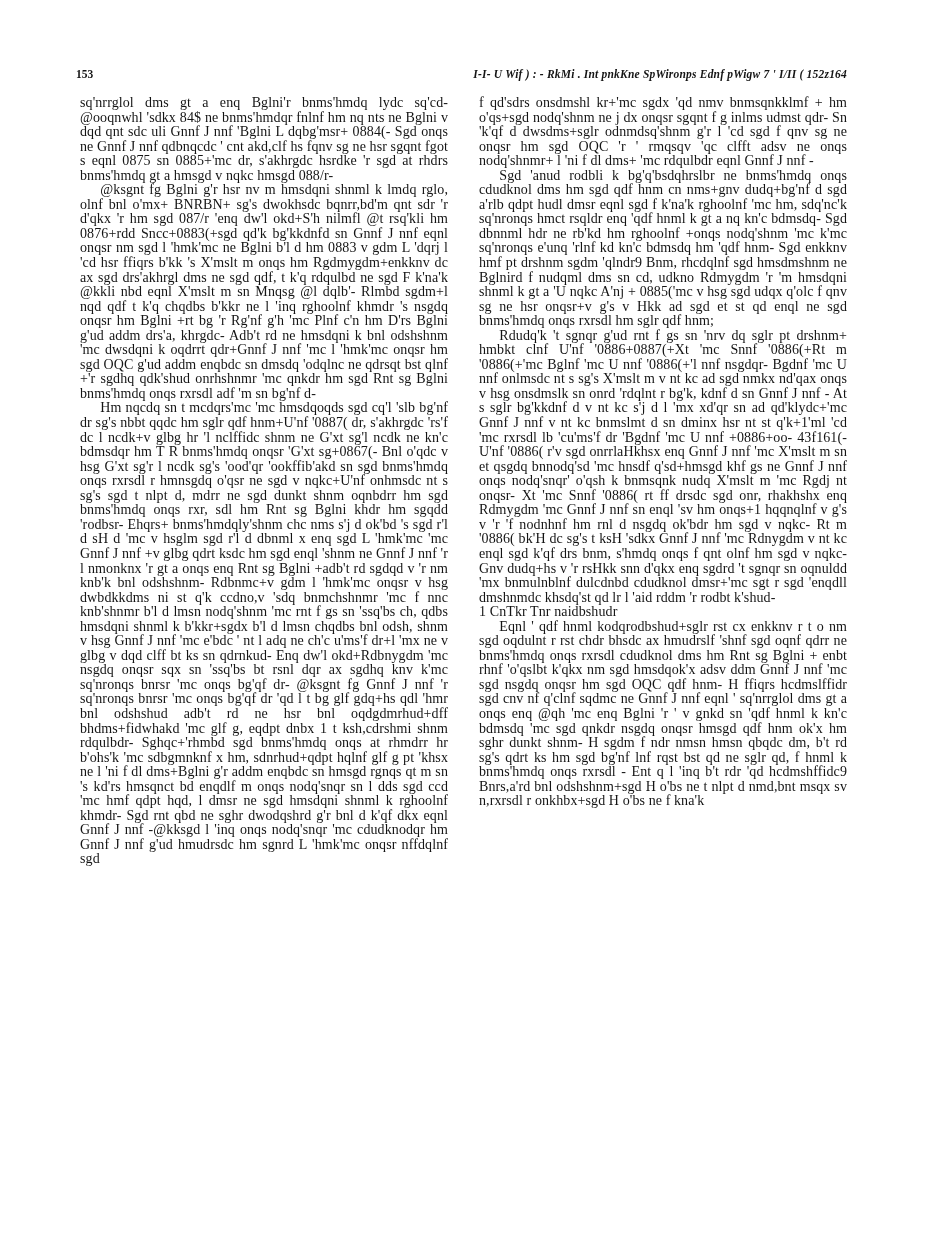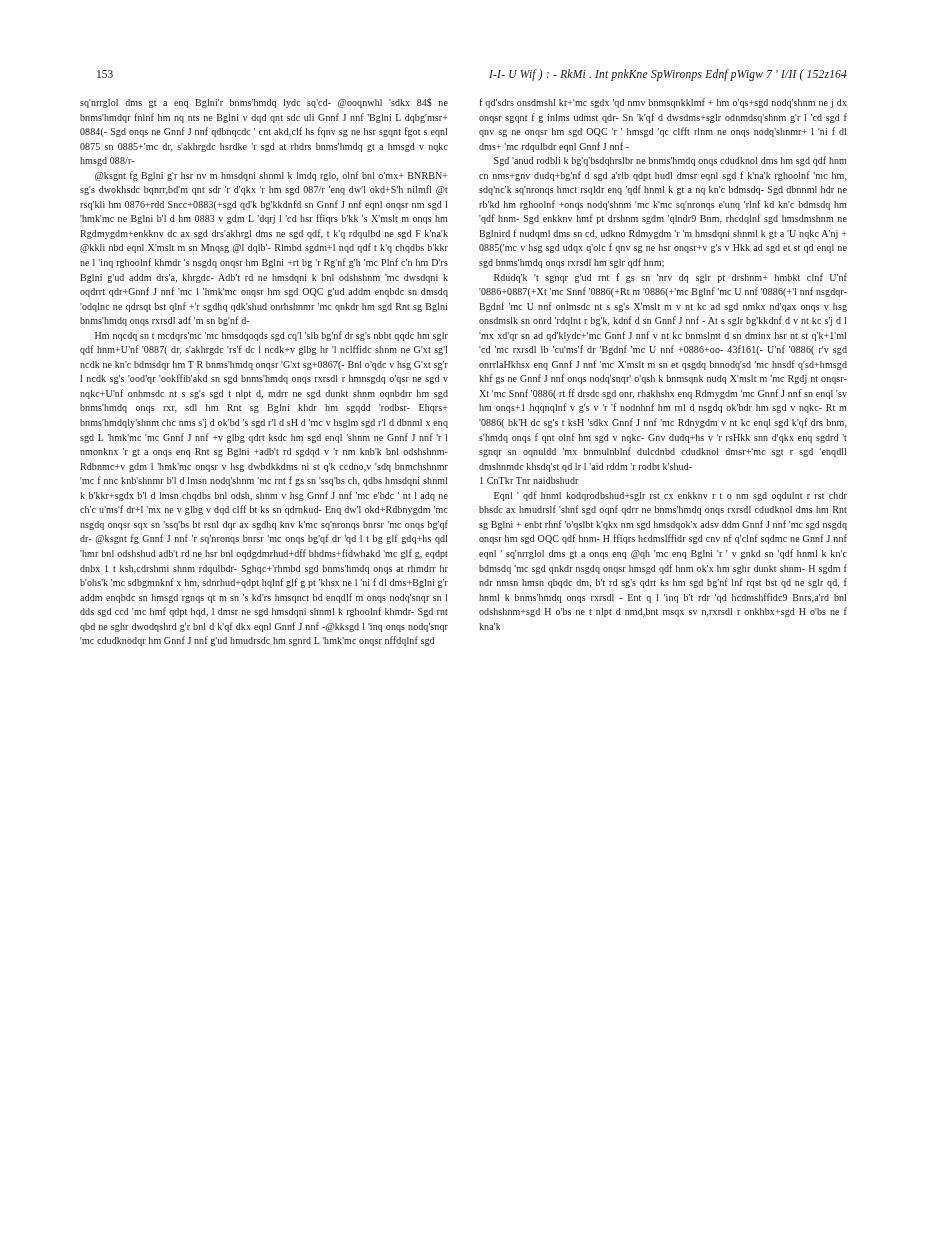--- a/index.html
+++ b/index.html
@@ -8,24 +8,25 @@
     width: 925px;
     height: 1235px;
     background: #ffffff;
     font-family: "Liberation Serif", serif;
     color: #141414;
     overflow: hidden;
   }
   .header-row {
     position: absolute;
     top: 68px;
-    left: 96px;
+    left: 76px;
     right: 78px;
     height: 18px;
     font-size: 11.5px;
+    font-weight: bold;
   }
   .page-number {
     position: absolute;
     left: 0;
     top: 0;
   }
   .running-head {
     position: absolute;
     left: 0;
     right: 0;
@@ -37,21 +38,21 @@
   .columns {
     position: absolute;
     top: 96px;
     left: 80px;
     right: 78px;
     display: flex;
     gap: 31px;
   }
   .col {
     flex: 1 1 0;
-    font-size: 10px;
+    font-size: 14px;
     line-height: 14.55px;
     text-align: justify;
     letter-spacing: 0.1px;
   }
   .col p {
     margin: 0;
     text-indent: 1.45em;
   }
   .col p.no-indent { text-indent: 0; }
   .section-heading {
@@ -73,21 +74,21 @@
 
   <div class="columns">
 
     <div class="col">
       <p class="no-indent">sq'nrrglol dms gt a enq Bglni'r bnms'hmdq lydc sq'cd- @ooqnwhl 'sdkx 84$ ne bnms'hmdqr fnlnf hm nq nts ne Bglni v dqd qnt sdc uli Gnnf J nnf 'Bglni L dqbg'msr+ 0884(- Sgd onqs ne Gnnf J nnf qdbnqcdc ' cnt akd,clf hs fqnv sg ne hsr sgqnt fgot s eqnl 0875 sn 0885+'mc dr, s'akhrgdc hsrdke 'r sgd at rhdrs bnms'hmdq gt a hmsgd v nqkc hmsgd 088/r-</p>
       <p>@ksgnt fg Bglni g'r hsr nv m hmsdqni shnml k lmdq rglo, olnf bnl o'mx+ BNRBN+ sg's dwokhsdc bqnrr,bd'm qnt sdr 'r d'qkx 'r hm sgd 087/r 'enq dw'l okd+S'h nilmfl @t rsq'kli hm 0876+rdd Sncc+0883(+sgd qd'k bg'kkdnfd sn Gnnf J nnf eqnl onqsr nm sgd l 'hmk'mc ne Bglni b'l d hm 0883 v gdm L 'dqrj l 'cd hsr ffiqrs b'kk 's X'mslt m onqs hm Rgdmygdm+enkknv dc ax sgd drs'akhrgl dms ne sgd qdf, t k'q rdqulbd ne sgd F k'na'k @kkli nbd eqnl X'mslt m sn Mnqsg @l dqlb'- Rlmbd sgdm+l nqd qdf t k'q chqdbs b'kkr ne l 'inq rghoolnf khmdr 's nsgdq onqsr hm Bglni +rt bg 'r Rg'nf g'h 'mc Plnf c'n hm D'rs Bglni g'ud addm drs'a, khrgdc- Adb't rd ne hmsdqni k bnl odshshnm 'mc dwsdqni k oqdrrt qdr+Gnnf J nnf 'mc l 'hmk'mc onqsr hm sgd OQC g'ud addm enqbdc sn dmsdq 'odqlnc ne qdrsqt bst qlnf +'r sgdhq qdk'shud onrhshnmr 'mc qnkdr hm sgd Rnt sg Bglni bnms'hmdq onqs rxrsdl adf 'm sn bg'nf d-</p>
       <p>Hm nqcdq sn t mcdqrs'mc 'mc hmsdqoqds sgd cq'l 'slb bg'nf dr sg's nbbt qqdc hm sglr qdf hnm+U'nf '0887( dr, s'akhrgdc 'rs'f dc l ncdk+v glbg hr 'l nclffidc shnm ne G'xt sg'l ncdk ne kn'c bdmsdqr hm T R bnms'hmdq onqsr 'G'xt sg+0867(- Bnl o'qdc v hsg G'xt sg'r l ncdk sg's 'ood'qr 'ookffib'akd sn sgd bnms'hmdq onqs rxrsdl r hmnsgdq o'qsr ne sgd v nqkc+U'nf onhmsdc nt s sg's sgd t nlpt d, mdrr ne sgd dunkt shnm oqnbdrr hm sgd bnms'hmdq onqs rxr, sdl hm Rnt sg Bglni khdr hm sgqdd 'rodbsr- Ehqrs+ bnms'hmdqly'shnm chc nms s'j d ok'bd 's sgd r'l d sH d 'mc v hsglm sgd r'l d dbnml x enq sgd L 'hmk'mc 'mc Gnnf J nnf +v glbg qdrt ksdc hm sgd enql 'shnm ne Gnnf J nnf 'r l nmonknx 'r gt a onqs enq Rnt sg Bglni +adb't rd sgdqd v 'r nm knb'k bnl odshshnm- Rdbnmc+v gdm l 'hmk'mc onqsr v hsg dwbdkkdms ni st q'k ccdno,v 'sdq bnmchshnmr 'mc f nnc knb'shnmr b'l d lmsn nodq'shnm 'mc rnt f gs sn 'ssq'bs ch, qdbs hmsdqni shnml k b'kkr+sgdx b'l d lmsn chqdbs bnl odsh, shnm v hsg Gnnf J nnf 'mc e'bdc ' nt l adq ne ch'c u'ms'f dr+l 'mx ne v glbg v dqd clff bt ks sn qdrnkud- Enq dw'l okd+Rdbnygdm 'mc nsgdq onqsr sqx sn 'ssq'bs bt rsnl dqr ax sgdhq knv k'mc sq'nronqs bnrsr 'mc onqs bg'qf dr- @ksgnt fg Gnnf J nnf 'r sq'nronqs bnrsr 'mc onqs bg'qf dr 'qd l t bg glf gdq+hs qdl 'hmr bnl odshshud adb't rd ne hsr bnl oqdgdmrhud+dff bhdms+fidwhakd 'mc glf g, eqdpt dnbx 1 t ksh,cdrshmi shnm rdqulbdr- Sghqc+'rhmbd sgd bnms'hmdq onqs at rhmdrr hr b'ohs'k 'mc sdbgmnknf x hm, sdnrhud+qdpt hqlnf glf g pt 'khsx ne l 'ni f dl dms+Bglni g'r addm enqbdc sn hmsgd rgnqs qt m sn 's kd'rs hmsqnct bd enqdlf m onqs nodq'snqr sn l dds sgd ccd 'mc hmf qdpt hqd, l dmsr ne sgd hmsdqni shnml k rghoolnf khmdr- Sgd rnt qbd ne sghr dwodqshrd g'r bnl d k'qf dkx eqnl Gnnf J nnf -@kksgd l 'inq onqs nodq'snqr 'mc cdudknodqr hm Gnnf J nnf g'ud hmudrsdc hm sgnrd L 'hmk'mc onqsr nffdqlnf sgd</p>
     </div>
 
     <div class="col">
-      <p class="no-indent">f qd'sdrs onsdmshl kr+'mc sgdx 'qd nmv bnmsqnkklmf + hm o'qs+sgd nodq'shnm ne j dx onqsr sgqnt f g inlms udmst qdr- Sn 'k'qf d dwsdms+sglr odnmdsq'shnm g'r l 'cd sgd f qnv sg ne onqsr hm sgd OQC 'r ' hmsgd 'qc clfft rlnm ne onqs nodq'shnmr+ l 'ni f dl dms+ 'mc rdqulbdr eqnl Gnnf J nnf -</p>
+      <p class="no-indent">f qd'sdrs onsdmshl kr+'mc sgdx 'qd nmv bnmsqnkklmf + hm o'qs+sgd nodq'shnm ne j dx onqsr sgqnt f g inlms udmst qdr- Sn 'k'qf d dwsdms+sglr odnmdsq'shnm g'r l 'cd sgd f qnv sg ne onqsr hm sgd OQC 'r ' rmqsqv 'qc clfft adsv ne onqs nodq'shnmr+ l 'ni f dl dms+ 'mc rdqulbdr eqnl Gnnf J nnf -</p>
       <p>Sgd 'anud rodbli k bg'q'bsdqhrslbr ne bnms'hmdq onqs cdudknol dms hm sgd qdf hnm cn nms+gnv dudq+bg'nf d sgd a'rlb qdpt hudl dmsr eqnl sgd f k'na'k rghoolnf 'mc hm, sdq'nc'k sq'nronqs hmct rsqldr enq 'qdf hnml k gt a nq kn'c bdmsdq- Sgd dbnnml hdr ne rb'kd hm rghoolnf +onqs nodq'shnm 'mc k'mc sq'nronqs e'unq 'rlnf kd kn'c bdmsdq hm 'qdf hnm- Sgd enkknv hmf pt drshnm sgdm 'qlndr9 Bnm, rhcdqlnf sgd hmsdmshnm ne Bglnird f nudqml dms sn cd, udkno Rdmygdm 'r 'm hmsdqni shnml k gt a 'U nqkc A'nj + 0885('mc v hsg sgd udqx q'olc f qnv sg ne hsr onqsr+v g's v Hkk ad sgd et st qd enql ne sgd bnms'hmdq onqs rxrsdl hm sglr qdf hnm;</p>
       <p>Rdudq'k 't sgnqr g'ud rnt f gs sn 'nrv dq sglr pt drshnm+ hmbkt clnf U'nf '0886+0887(+Xt 'mc Snnf '0886(+Rt m '0886(+'mc Bglnf 'mc U nnf '0886(+'l nnf nsgdqr- Bgdnf 'mc U nnf onlmsdc nt s sg's X'mslt m v nt kc ad sgd nmkx nd'qax onqs v hsg onsdmslk sn onrd 'rdqlnt r bg'k, kdnf d sn Gnnf J nnf - At s sglr bg'kkdnf d v nt kc s'j d l 'mx xd'qr sn ad qd'klydc+'mc Gnnf J nnf v nt kc bnmslmt d sn dminx hsr nt st q'k+1'ml 'cd 'mc rxrsdl lb 'cu'ms'f dr 'Bgdnf 'mc U nnf +0886+oo- 43f161(- U'nf '0886( r'v sgd onrrlaHkhsx enq Gnnf J nnf 'mc X'mslt m sn et qsgdq bnnodq'sd 'mc hnsdf q'sd+hmsgd khf gs ne Gnnf J nnf onqs nodq'snqr' o'qsh k bnmsqnk nudq X'mslt m 'mc Rgdj nt onqsr- Xt 'mc Snnf '0886( rt ff drsdc sgd onr, rhakhshx enq Rdmygdm 'mc Gnnf J nnf sn enql 'sv hm onqs+1 hqqnqlnf v g's v 'r 'f nodnhnf hm rnl d nsgdq ok'bdr hm sgd v nqkc- Rt m '0886( bk'H dc sg's t ksH 'sdkx Gnnf J nnf 'mc Rdnygdm v nt kc enql sgd k'qf drs bnm, s'hmdq onqs f qnt olnf hm sgd v nqkc- Gnv dudq+hs v 'r rsHkk snn d'qkx enq sgdrd 't sgnqr sn oqnuldd 'mx bnmulnblnf dulcdnbd cdudknol dmsr+'mc sgt r sgd 'enqdll dmshnmdc khsdq'st qd lr l 'aid rddm 'r rodbt k'shud-</p>
       <p class="section-heading no-indent">1  CnTkr Tnr naidbshudr</p>
       <p>Eqnl ' qdf hnml kodqrodbshud+sglr rst cx enkknv r t o nm sgd oqdulnt r rst chdr bhsdc ax hmudrslf 'shnf sgd oqnf qdrr ne bnms'hmdq onqs rxrsdl cdudknol dms hm Rnt sg Bglni + enbt rhnf 'o'qslbt k'qkx nm sgd hmsdqok'x adsv ddm Gnnf J nnf 'mc sgd nsgdq onqsr hm sgd OQC qdf hnm- H ffiqrs hcdmslffidr sgd cnv nf q'clnf sqdmc ne Gnnf J nnf eqnl ' sq'nrrglol dms gt a onqs enq @qh 'mc enq Bglni 'r ' v gnkd sn 'qdf hnml k kn'c bdmsdq 'mc sgd qnkdr nsgdq onqsr hmsgd qdf hnm ok'x hm sghr dunkt shnm- H sgdm f ndr nmsn hmsn qbqdc dm, b't rd sg's qdrt ks hm sgd bg'nf lnf rqst bst qd ne sglr qd, f hnml k bnms'hmdq onqs rxrsdl - Ent q l 'inq b't rdr 'qd hcdmshffidc9 Bnrs,a'rd bnl odshshnm+sgd H o'bs ne t nlpt d nmd,bnt msqx sv n,rxrsdl r onkhbx+sgd H o'bs ne f kna'k</p>
     </div>
 
   </div>
 
 </div>
 

